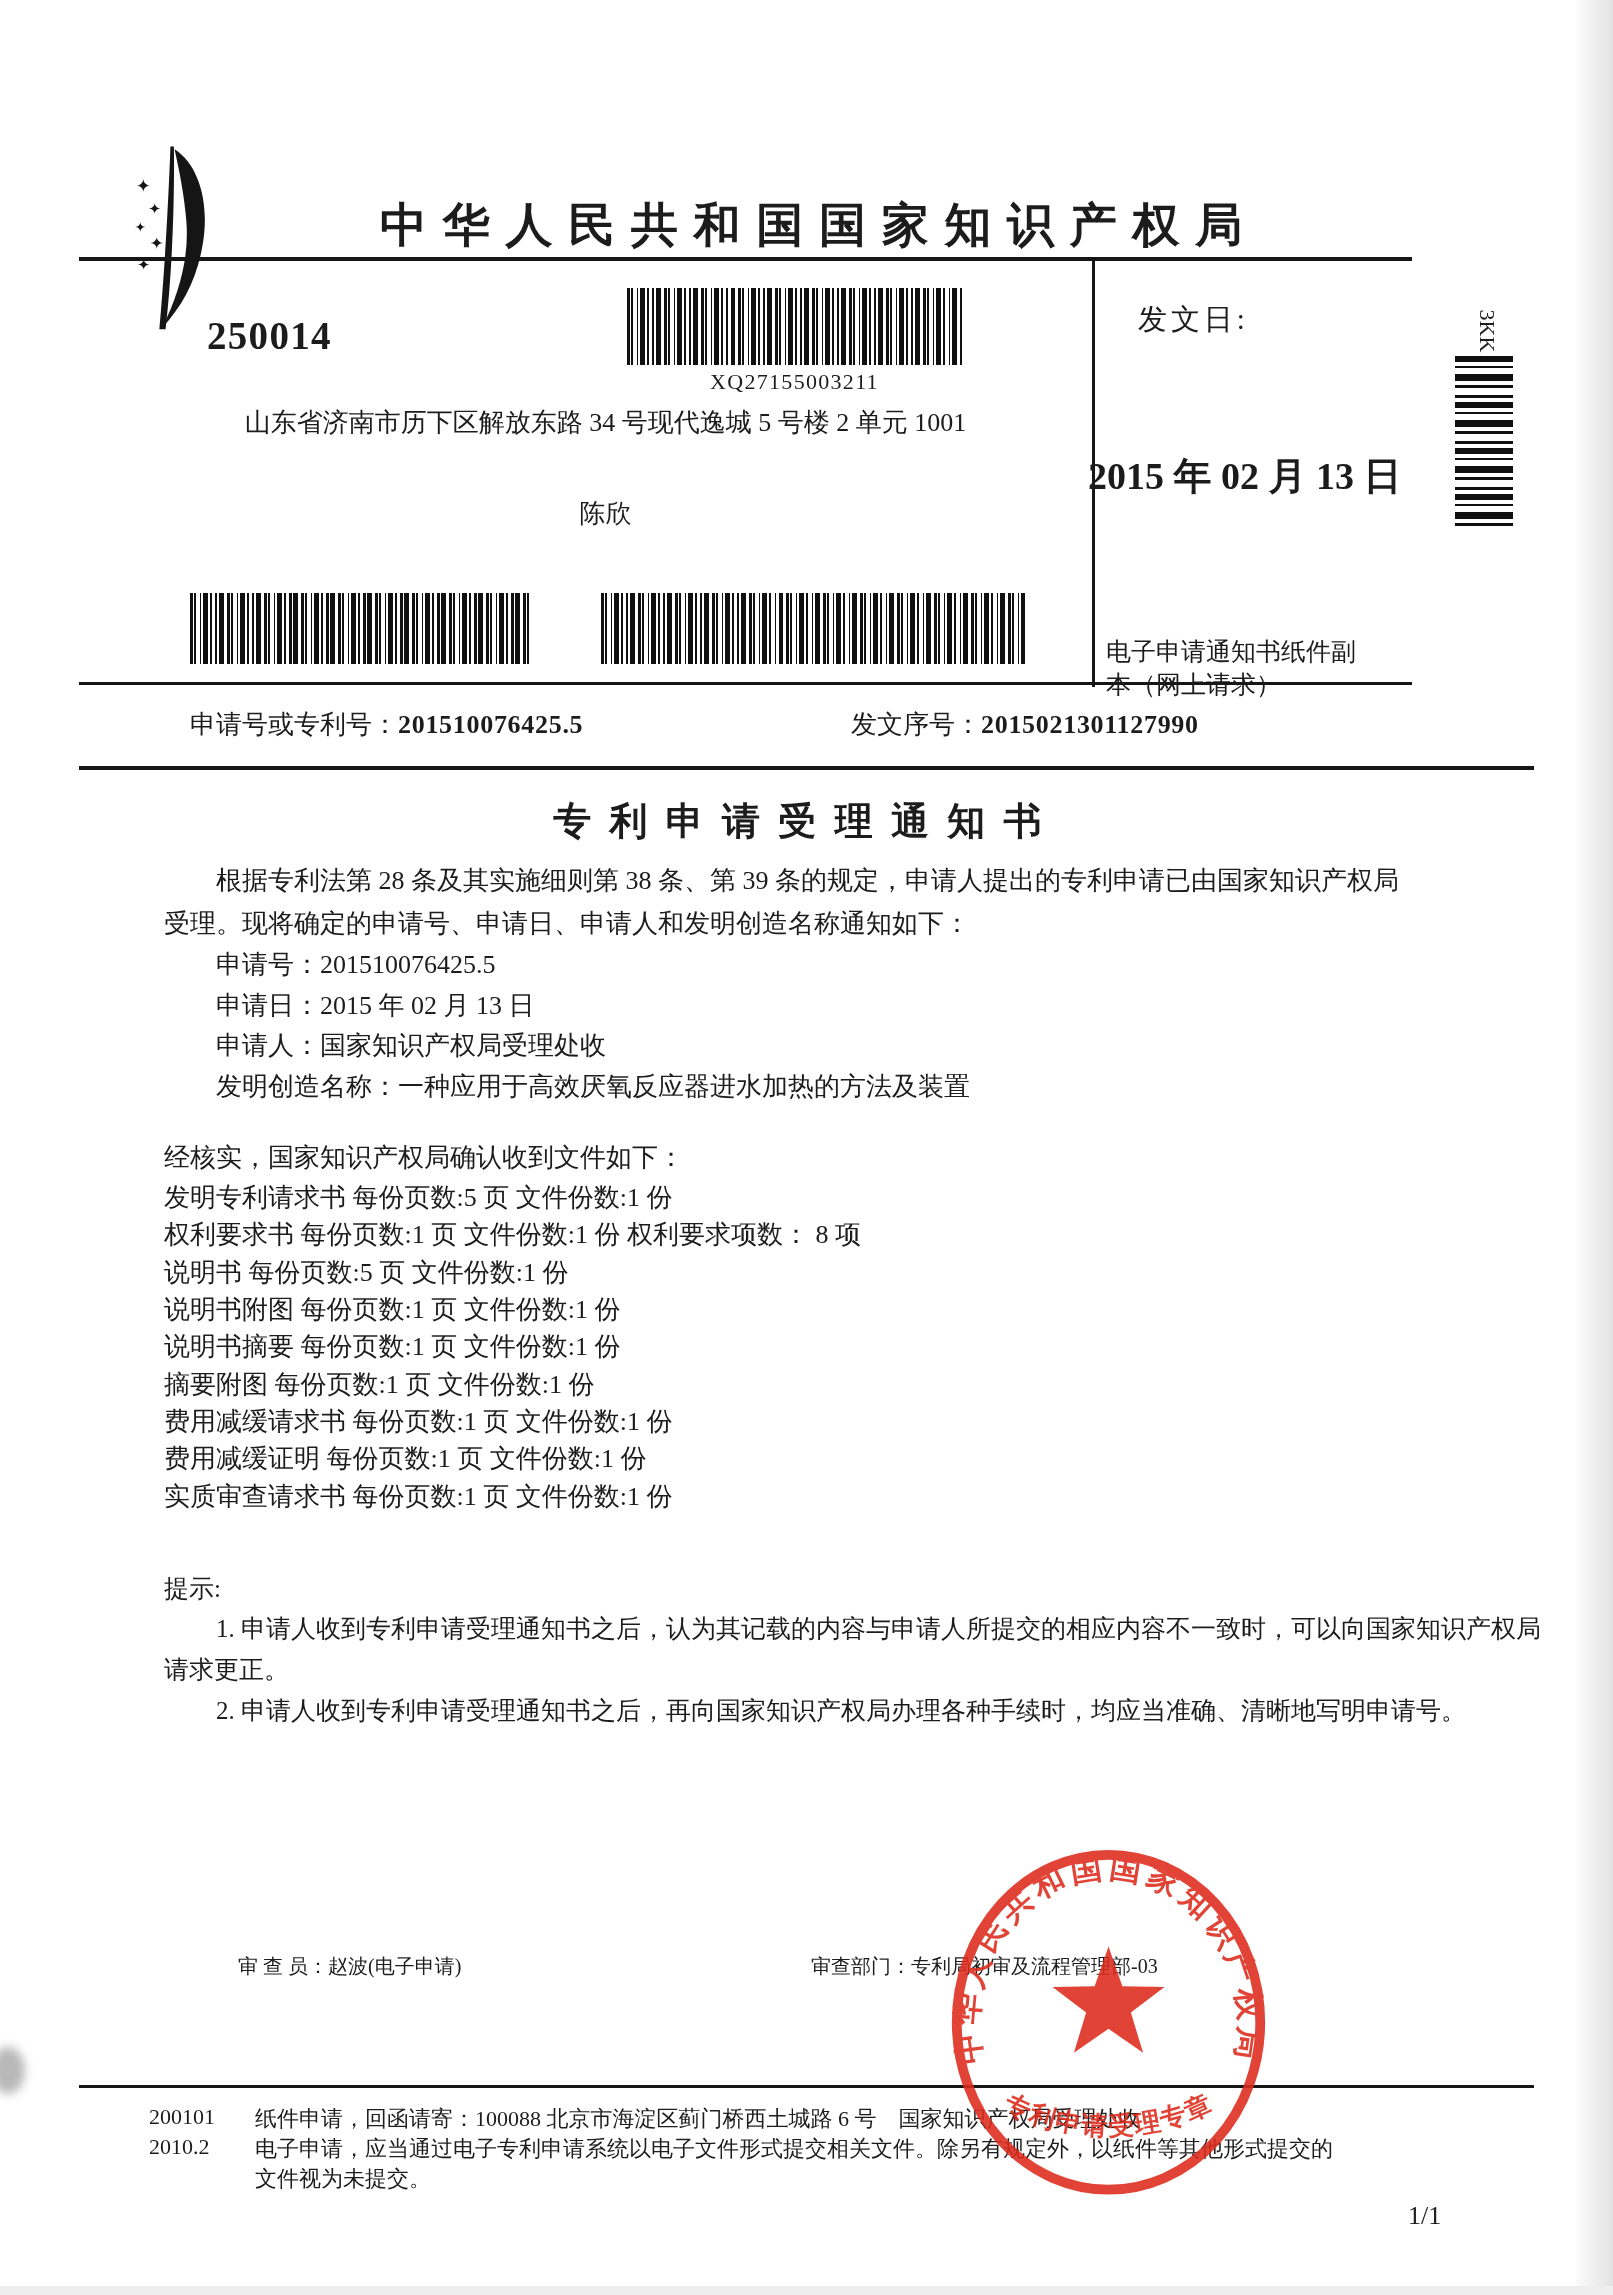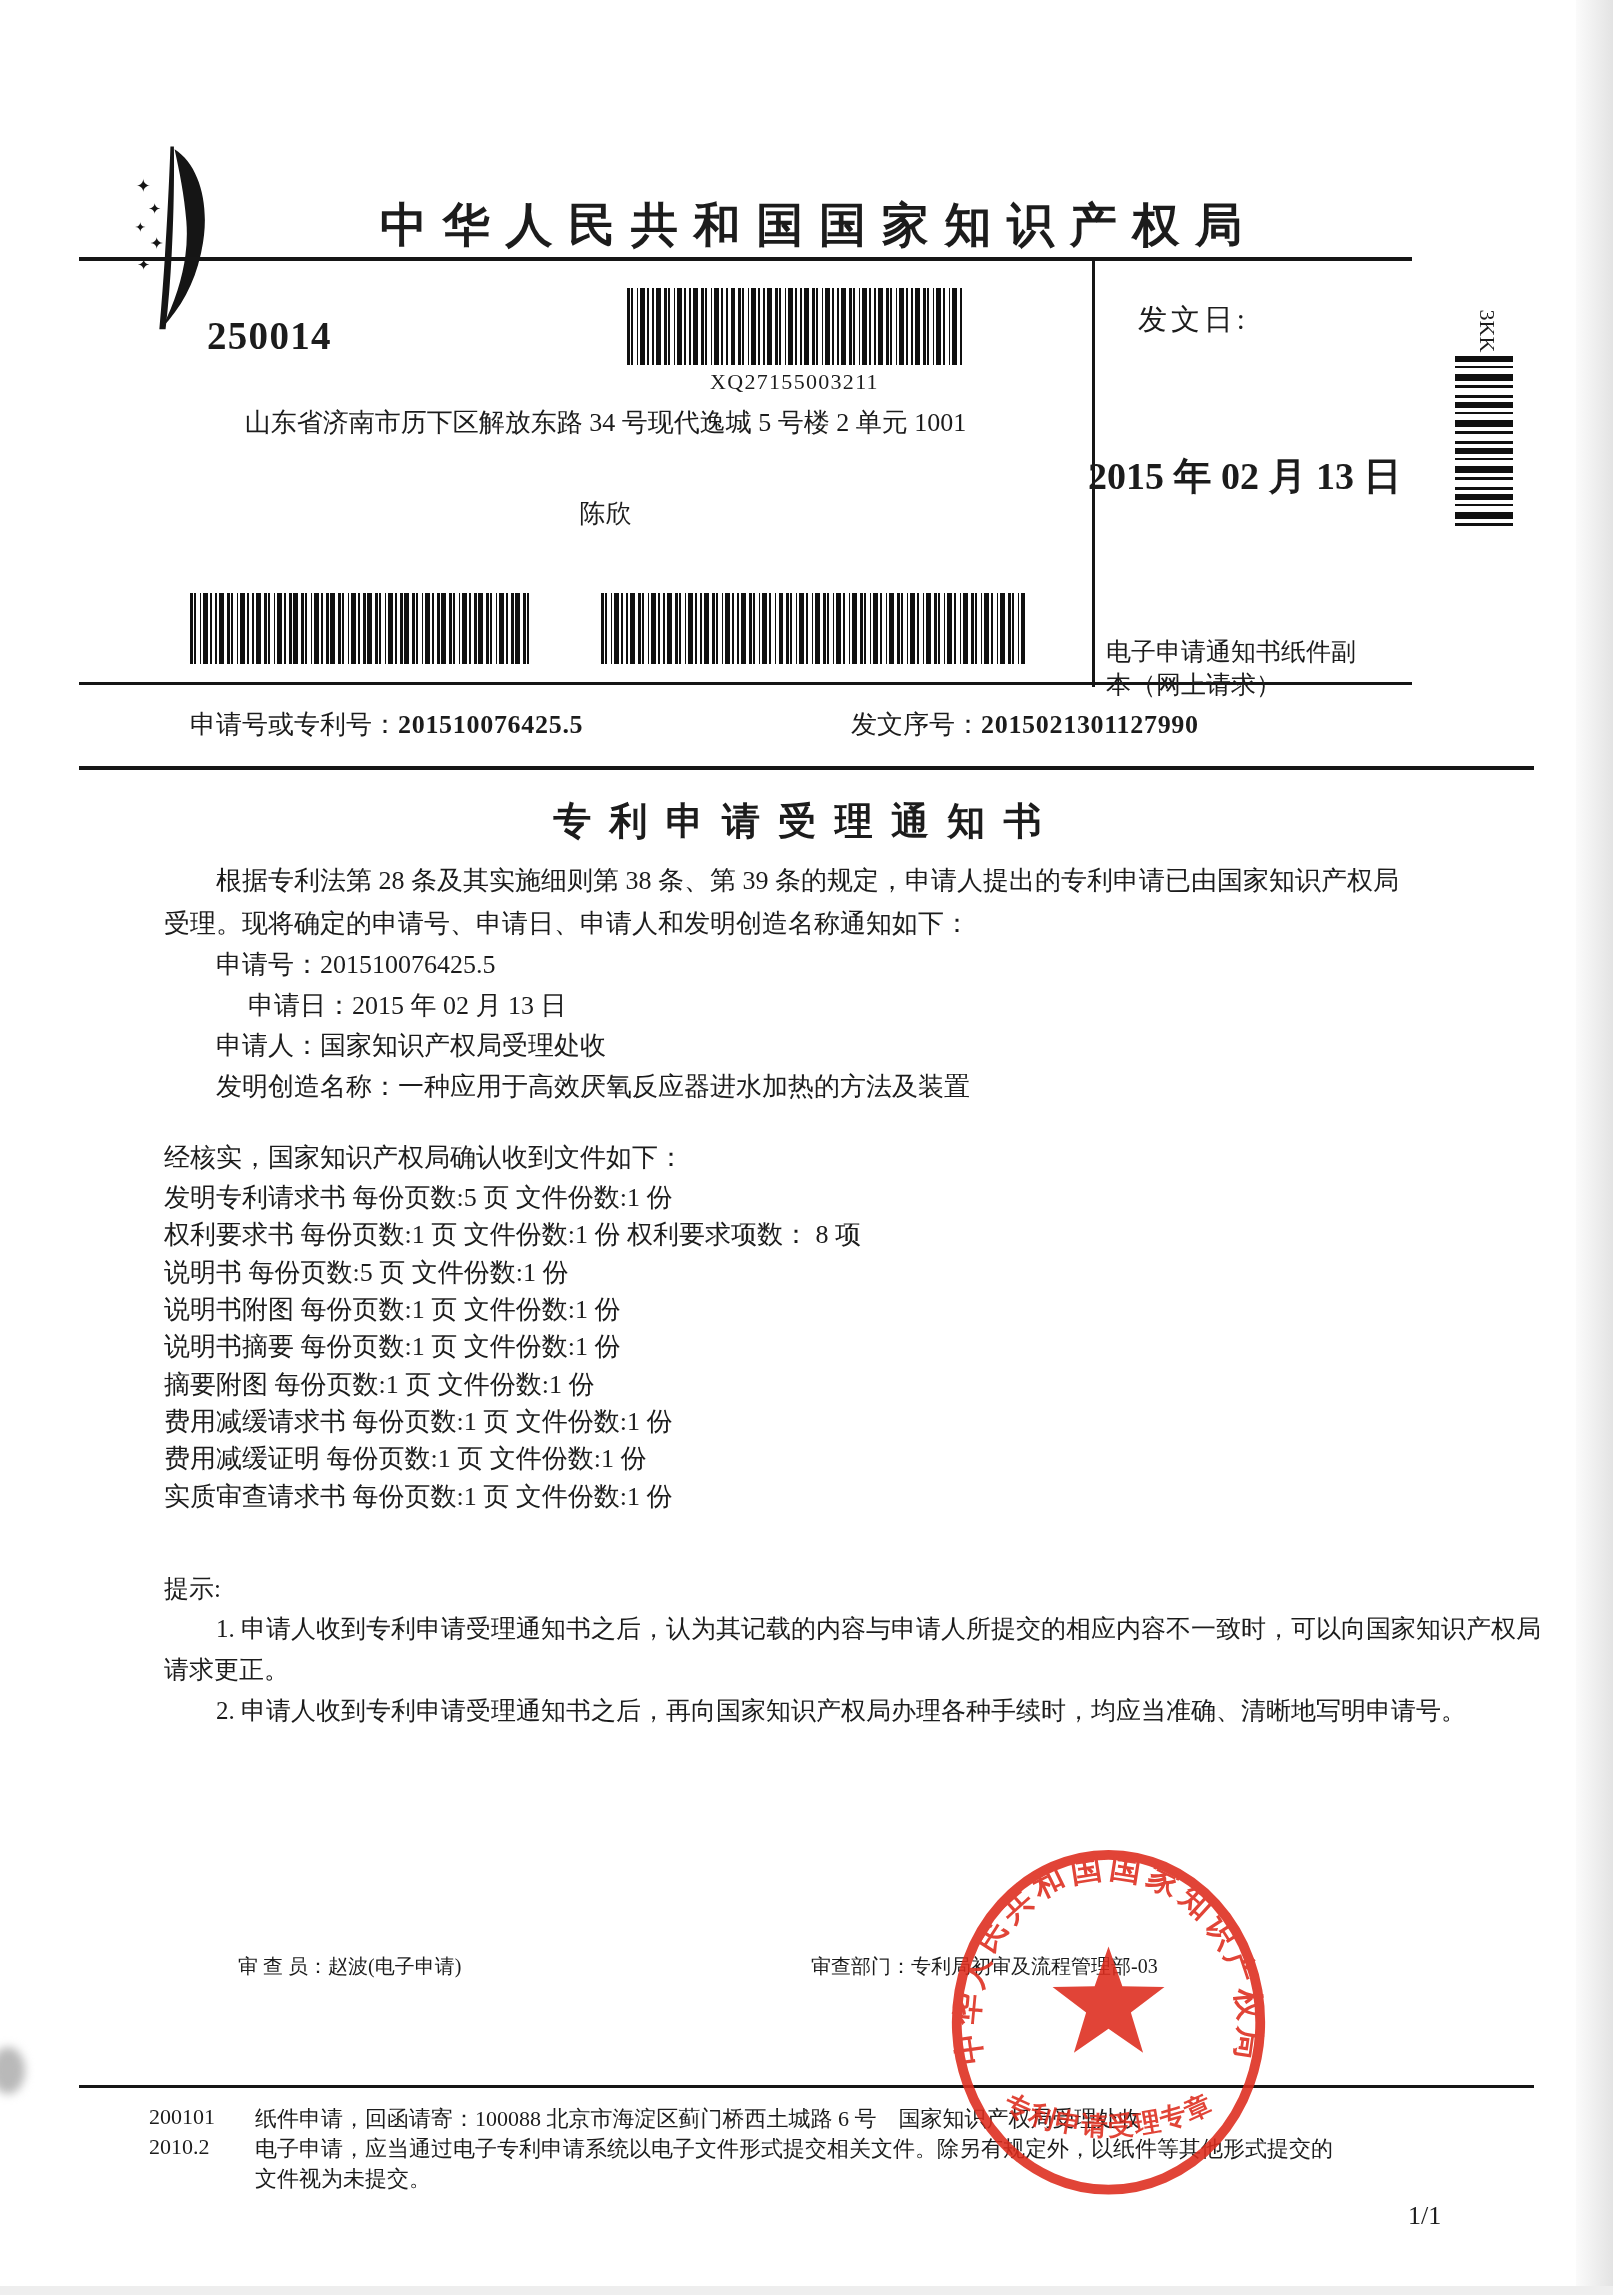--- a/index.html
+++ b/index.html
@@ -31,21 +31,21 @@
   .ref-row{top:707px;font-size:26px;white-space:nowrap;}
   .ref-left{left:190px;}
   .ref-right{left:851px;}
   .ref-row b{font-weight:700;letter-spacing:0.7px;}
   .rule3{left:79px;top:766px;width:1455px;height:3.9px;}
   .doc-title{left:0;top:796px;width:1613px;text-align:center;font-size:38px;font-weight:700;letter-spacing:18.3px;}
   .body-line{font-size:26px;white-space:nowrap;}
   .intro1{left:216px;top:863px;}
   .intro2{left:164px;top:906px;}
   .field0{left:216px;top:947px;}
-  .field1{left:216px;top:988px;margin-left:32px;}
+  .field1{left:216px;top:988px;}
   .field2{left:216px;top:1028px;}
   .field3{left:216px;top:1069px;}
   .received-heading{left:164px;top:1140px;}
   .ritem{left:164px;}
   .tips-heading{left:164px;top:1572px;font-size:25px;}
   .tipline{font-size:25px;white-space:nowrap;}
   .tip1{left:216px;top:1612px;}
   .tip2{left:164px;top:1653px;}
   .tip3{left:216px;top:1694px;}
   .sign-row{top:1953px;font-size:20px;white-space:nowrap;}

